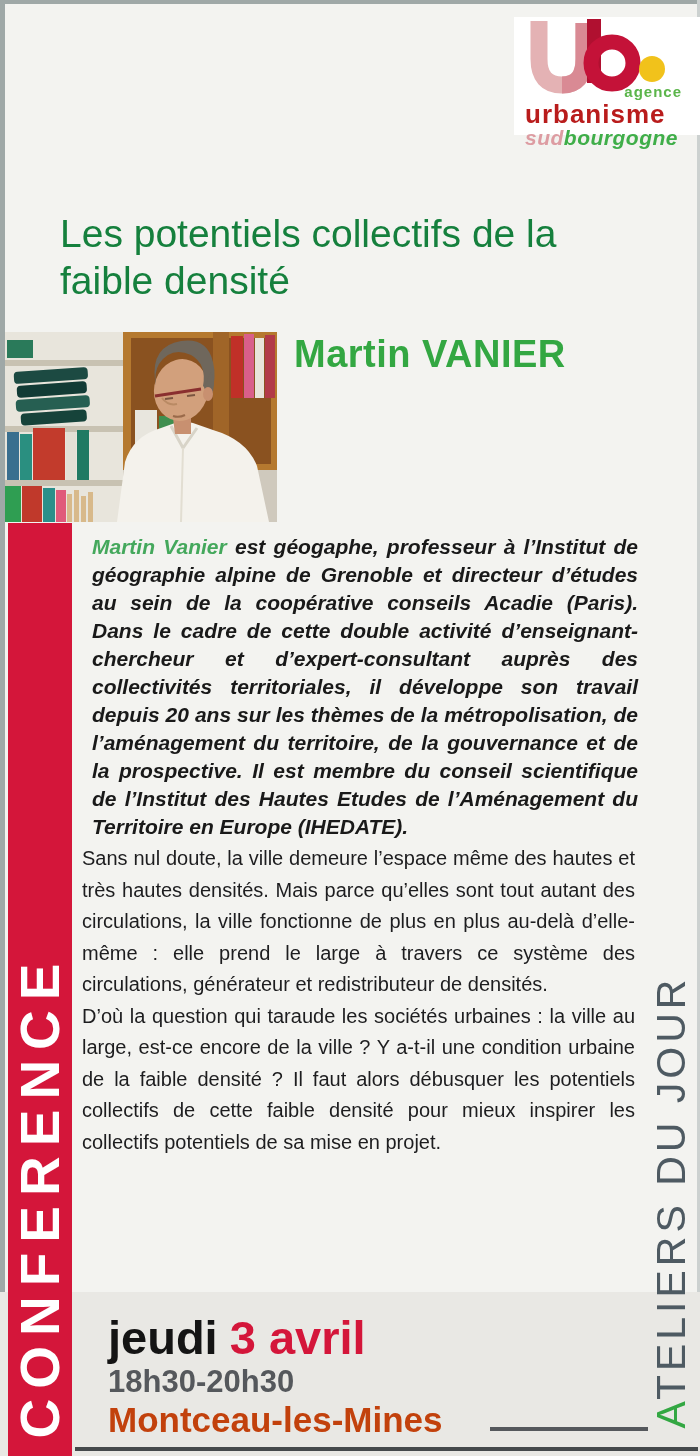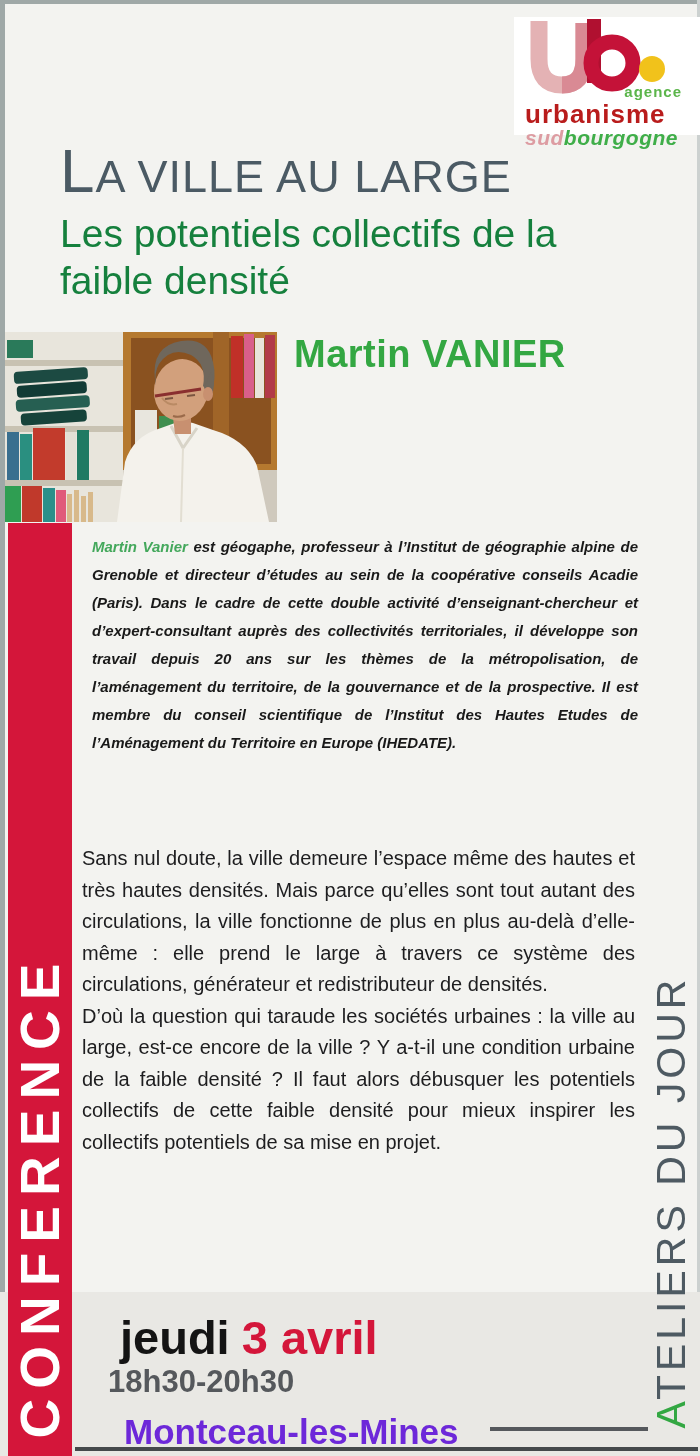--- a/index.html
+++ b/index.html
@@ -42,35 +42,35 @@
   .v-label { position:absolute; transform-origin:0 0; transform:rotate(-90deg);
     white-space:nowrap; text-align:center; }
   .conference-label { left:8px; top:1456px; width:520px; height:64px; line-height:64px;
     font-size:55px; font-weight:bold; letter-spacing:10px; color:#ffffff; z-index:5; }
   .ateliers-label { left:645px; top:1450px; width:496px; height:52px; line-height:52px;
     font-size:41px; letter-spacing:4px; color:#4e5a62; z-index:3; }
   .ateliers-label .a-green { color:#33a742; }
 
   
   .bio { position:absolute; left:92px; top:533px; width:546px; font-style:italic;
-    font-size:15px; line-height:28px; color:#191919; text-align:justify; font-weight:bold; }
+    font-size:21px; line-height:28px; color:#191919; text-align:justify; font-weight:bold; }
   .bio .bio-name { color:#44a85c; }
 
   
   .description { position:absolute; left:82px; top:843px; width:553px;
     font-size:20px; line-height:31.5px; color:#1d1d1f; text-align:justify; }
   .description p { margin:0; }
 
   
   .bottom-band { position:absolute; left:0; top:1292px; width:700px; height:164px; background:#e9e8e4; z-index:1; }
-  .event-date { position:absolute; left:120px; top:1310px; font-size:47px; font-weight:bold; z-index:2; }
+  .event-date { position:absolute; left:108px; top:1310px; font-size:47px; font-weight:bold; z-index:2; }
   .event-date .day { color:#141414; margin-right:12px; }
   .event-date .date { color:#d4163a; }
   .event-time { position:absolute; left:108px; top:1364px; font-size:31px; font-weight:bold; color:#55585c; z-index:2; }
-  .event-place { position:absolute; left:124px; top:1400px; font-size:35px; font-weight:bold; color:#6d28d9; z-index:2;margin-top:12px; }
+  .event-place { position:absolute; left:108px; top:1400px; font-size:35px; font-weight:bold; color:#c2410c; z-index:2; }
   .place-line  { position:absolute; left:490px; top:1427px; width:158px; height:4px; background:#55585c; z-index:2; }
   .bottom-line { position:absolute; left:75px; top:1447px; width:623px; height:4px; background:#45494b; z-index:2; }
 </style>
 </head>
 <body>
 
 <div class="page">
 
   <div class="frame-top"></div>
   <div class="frame-left"></div>
@@ -82,21 +82,20 @@
       <path d="M48,68 Q70,68 70,42 L70,6" fill="none" stroke="#d98a94" stroke-width="17"></path>
       <line x1="80" y1="2" x2="80" y2="66" stroke="#b01030" stroke-width="14"></line>
       <circle cx="98" cy="46" r="21" fill="none" stroke="#c41238" stroke-width="15"></circle>
       <circle cx="138" cy="52" r="13" fill="#f1c21b"></circle>
     </svg>
     <div class="logo-agence">agence</div>
     <div class="logo-urbanisme">urbanisme</div>
     <div class="logo-line3"><span class="logo-sud">sud</span><span class="logo-bourgogne">bourgogne</span></div>
   </div>
 
-  <h1 class="title"><span class="cap">L</span><span>A VILLE AU LARGE</span></h1>
   <h2 class="subtitle">Les potentiels collectifs de la faible densité</h2>
 
   <svg class="photo" viewBox="0 0 272 190" preserveAspectRatio="none">
     <rect width="272" height="190" fill="#cfc9bd"></rect>
 
     <rect x="118" y="0" width="154" height="138" fill="#b5792f"></rect>
     <rect x="126" y="6" width="140" height="126" fill="#8a5220"></rect>
     <rect x="208" y="0" width="16" height="138" fill="#a06528"></rect>
 
     <rect x="226" y="4" width="12" height="62" fill="#c03028"></rect>

